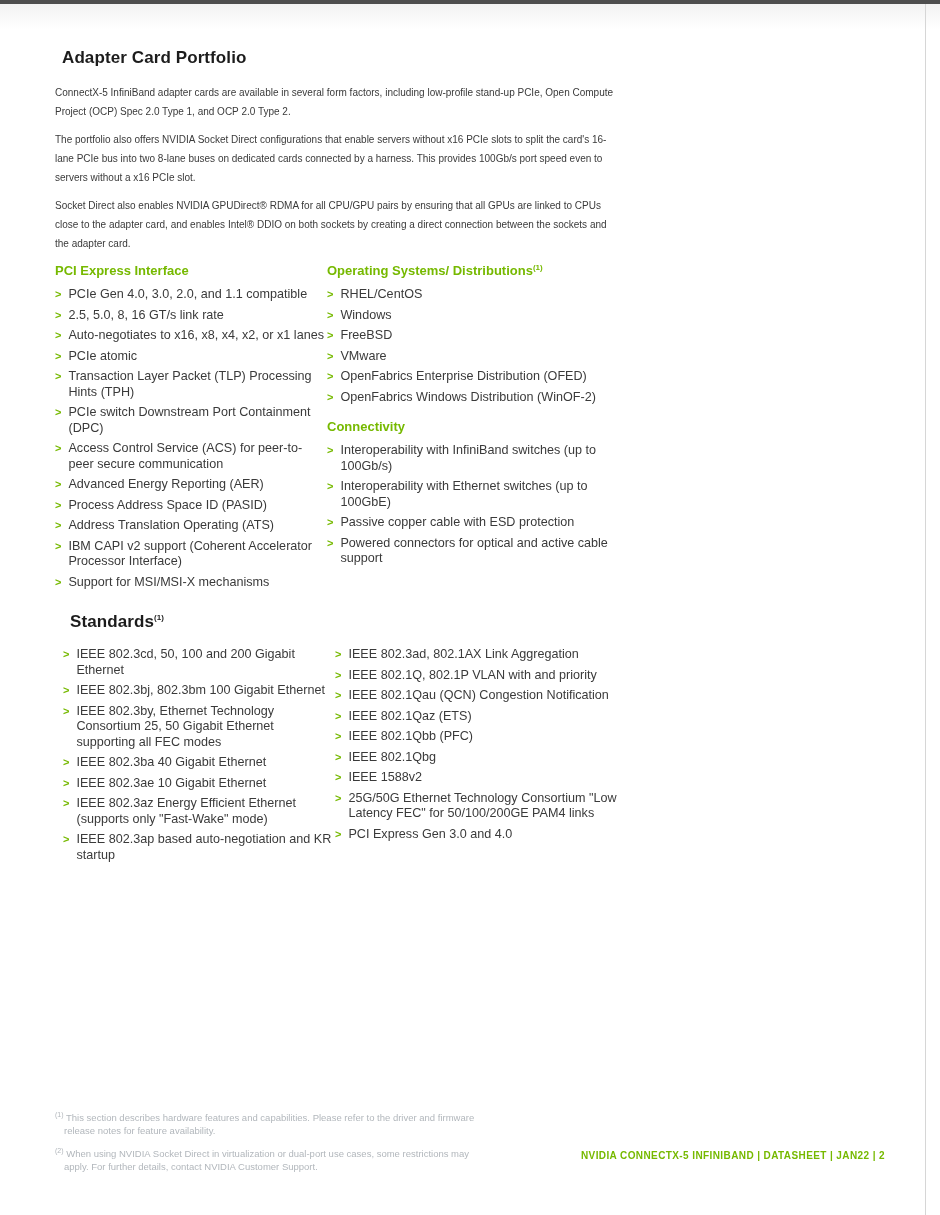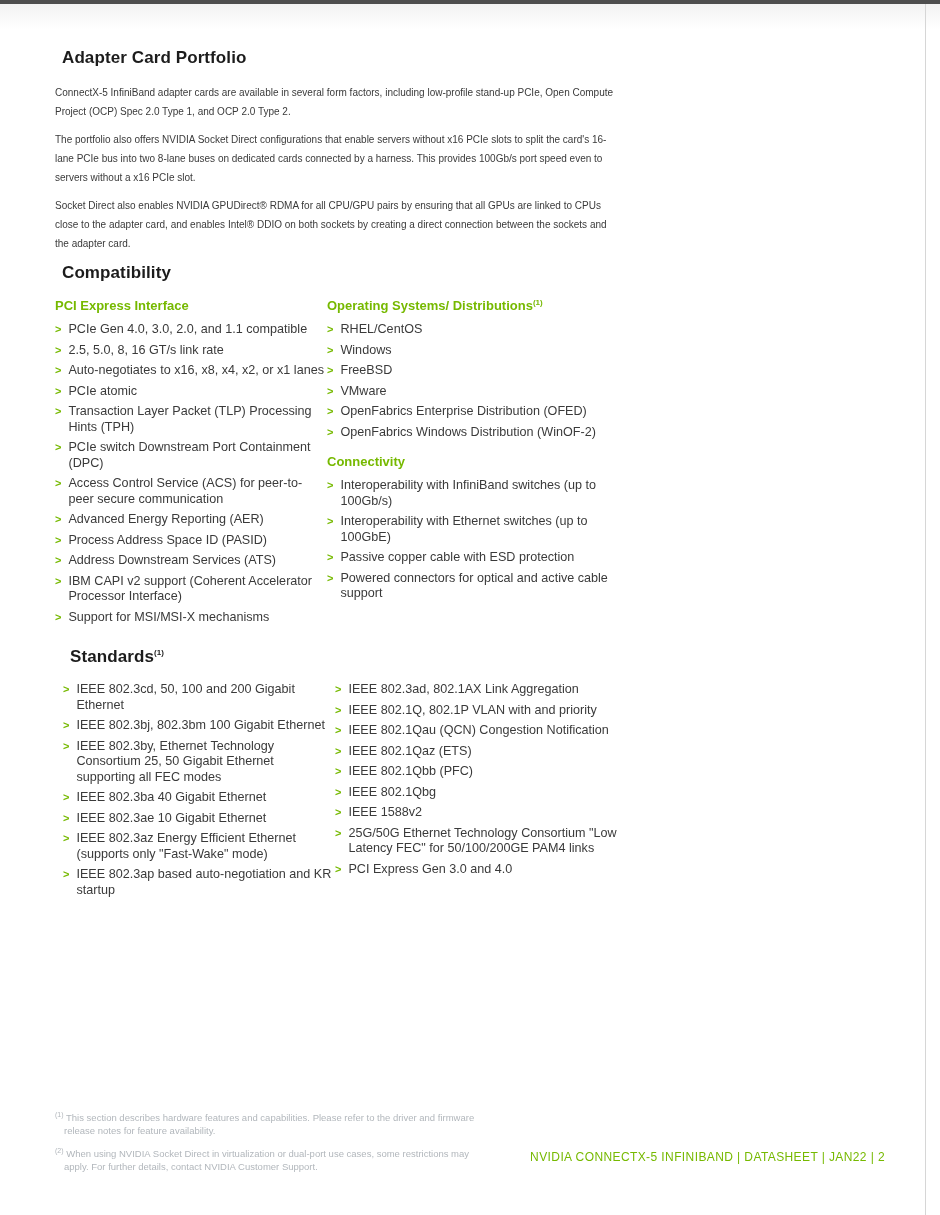--- a/index.html
+++ b/index.html
@@ -30,21 +30,21 @@
 
   ul.list{list-style:none;margin:0 0 14px 0;padding:0;}
   ul.list li{display:flex;font-size:12.6px;line-height:15.5px;margin:0 0 5px 0;}
   .bullet{color:#76B900;font-weight:bold;font-size:11px;line-height:15px;
     margin-right:7px;flex:0 0 auto;}
 
   .footnotes{position:absolute;left:55px;top:1108px;width:440px;}
   .fn{font-size:9.5px;line-height:13px;color:#b2b7bc;margin:0 0 7px 0;padding-left:9px;text-indent:-9px;}
   .fn sup{font-size:7px;vertical-align:super;}
 
-  .footer{position:absolute;top:1150px;right:55px;font-size:12px;font-weight:normal;
+  .footer{position:absolute;top:1150px;right:55px;font-size:10px;font-weight:bold;
     color:#76B900;letter-spacing:.4px;white-space:nowrap;}
 </style>
 </head>
 <body>
 
 <div class="top-bar"></div>
 <div class="top-fade"></div>
 <div class="right-edge"></div>
 
 <div class="content">
@@ -53,21 +53,20 @@
     <h1>Adapter Card Portfolio</h1>
     <div>
 
     <p class="body-p">ConnectX-5 InfiniBand adapter cards are available in several form factors, including low-profile stand-up PCIe, Open Compute Project (OCP) Spec 2.0 Type 1, and OCP 2.0 Type 2.</p>
         <p class="body-p">The portfolio also offers NVIDIA Socket Direct configurations that enable servers without x16 PCIe slots to split the card's 16-lane PCIe bus into two 8-lane buses on dedicated cards connected by a harness. This provides 100Gb/s port speed even to servers without a x16 PCIe slot.</p>
         <p class="body-p">Socket Direct also enables NVIDIA GPUDirect® RDMA for all CPU/GPU pairs by ensuring that all GPUs are linked to CPUs close to the adapter card, and enables Intel® DDIO on both sockets by creating a direct connection between the sockets and the adapter card.</p>
       </div>
   </section>
 
   <section class="section-compat">
-    <h1>Compatibility</h1>
     <div class="cols">
       <div class="col-left">
         <h2 class="green">PCI Express Interface</h2>
         <ul class="list">
 
         <li>
               <span class="bullet">&gt;</span>
               <span>PCIe Gen 4.0, 3.0, 2.0, and 1.1 compatible</span>
             </li>
             <li>
@@ -97,21 +96,21 @@
             <li>
               <span class="bullet">&gt;</span>
               <span>Advanced Energy Reporting (AER)</span>
             </li>
             <li>
               <span class="bullet">&gt;</span>
               <span>Process Address Space ID (PASID)</span>
             </li>
             <li>
               <span class="bullet">&gt;</span>
-              <span>Address Downstream Services (ATS)</span>
+              <span>Address Translation Operating (ATS)</span>
             </li>
             <li>
               <span class="bullet">&gt;</span>
               <span>IBM CAPI v2 support (Coherent Accelerator Processor Interface)</span>
             </li>
             <li>
               <span class="bullet">&gt;</span>
               <span>Support for MSI/MSI-X mechanisms</span>
             </li>
           </ul>

